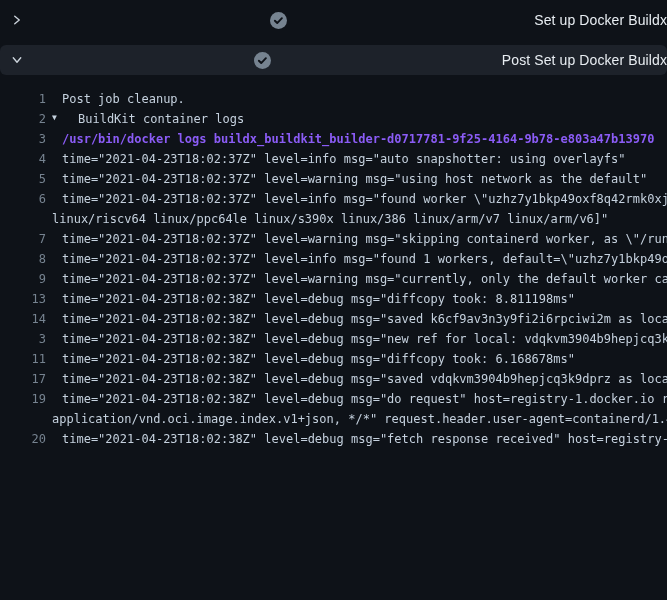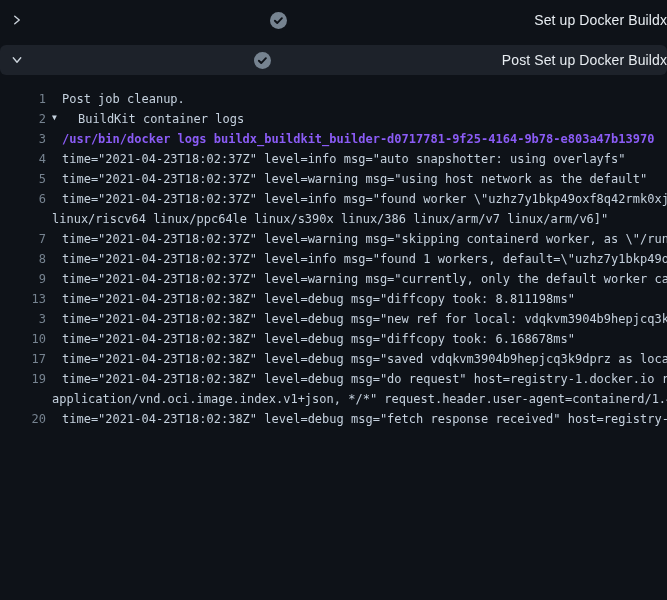--- a/index.html
+++ b/index.html
@@ -87,21 +87,22 @@
       <div class="log-row group"><span class="line-num">2</span><span class="toggle">▼</span><span class="line-text">BuildKit container logs</span></div>
       <div class="log-row cmd"><span class="line-num">3</span><span class="line-text">/usr/bin/docker logs buildx_buildkit_builder-d0717781-9f25-4164-9b78-e803a47b13970</span></div>
       <div class="log-row child"><span class="line-num">4</span><span class="line-text">time="2021-04-23T18:02:37Z" level=info msg="auto snapshotter: using overlayfs"</span></div>
       <div class="log-row child"><span class="line-num">5</span><span class="line-text">time="2021-04-23T18:02:37Z" level=warning msg="using host network as the default"</span></div>
       <div class="log-row child"><span class="line-num">6</span><span class="line-text">time="2021-04-23T18:02:37Z" level=info msg="found worker \"uzhz7y1bkp49oxf8q42rmk0xj</span></div>
       <div class="log-row wrap"><span class="line-num"></span><span class="line-text">linux/riscv64 linux/ppc64le linux/s390x linux/386 linux/arm/v7 linux/arm/v6]"</span></div>
       <div class="log-row child"><span class="line-num">7</span><span class="line-text">time="2021-04-23T18:02:37Z" level=warning msg="skipping containerd worker, as \"/run</span></div>
       <div class="log-row child"><span class="line-num">8</span><span class="line-text">time="2021-04-23T18:02:37Z" level=info msg="found 1 workers, default=\"uzhz7y1bkp49o</span></div>
       <div class="log-row child"><span class="line-num">9</span><span class="line-text">time="2021-04-23T18:02:37Z" level=warning msg="currently, only the default worker ca</span></div>
       <div class="log-row child"><span class="line-num">13</span><span class="line-text">time="2021-04-23T18:02:38Z" level=debug msg="diffcopy took: 8.811198ms"</span></div>
+      <div class="log-row child"><span class="line-num">14</span><span class="line-text">time="2021-04-23T18:02:38Z" level=debug msg="saved k6cf9av3n3y9fi2i6rpciwi2m as loca</span></div>
       <div class="log-row child"><span class="line-num">3</span><span class="line-text">time="2021-04-23T18:02:38Z" level=debug msg="new ref for local: vdqkvm3904b9hepjcq3k</span></div>
-      <div class="log-row child"><span class="line-num">10</span><span class="line-text">time="2021-04-23T18:02:38Z" level=debug msg="diffcopy took: 6.168678ms"</span></div>
+      <div class="log-row child"><span class="line-num">11</span><span class="line-text">time="2021-04-23T18:02:38Z" level=debug msg="diffcopy took: 6.168678ms"</span></div>
       <div class="log-row child"><span class="line-num">17</span><span class="line-text">time="2021-04-23T18:02:38Z" level=debug msg="saved vdqkvm3904b9hepjcq3k9dprz as loca</span></div>
       <div class="log-row child"><span class="line-num">19</span><span class="line-text">time="2021-04-23T18:02:38Z" level=debug msg="do request" host=registry-1.docker.io re</span></div>
       <div class="log-row wrap"><span class="line-num"></span><span class="line-text">application/vnd.oci.image.index.v1+json, */*" request.header.user-agent=containerd/1.4</span></div>
       <div class="log-row child"><span class="line-num">20</span><span class="line-text">time="2021-04-23T18:02:38Z" level=debug msg="fetch response received" host=registry-</span></div>
     </div>
 
 </div>
 
 </body></html>

